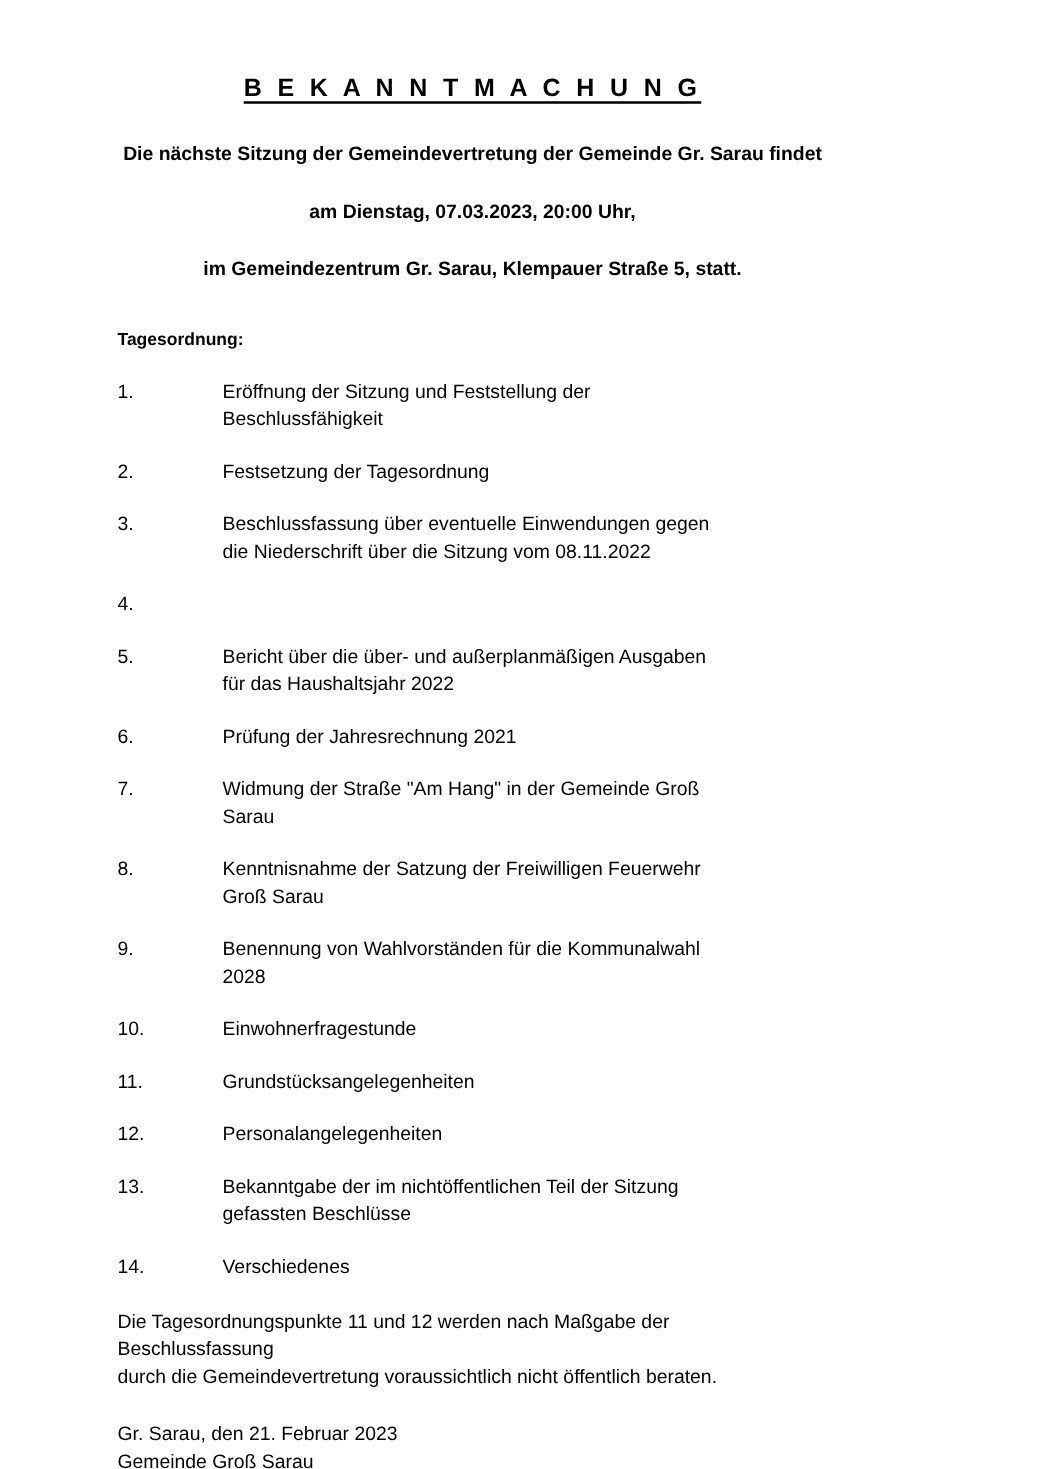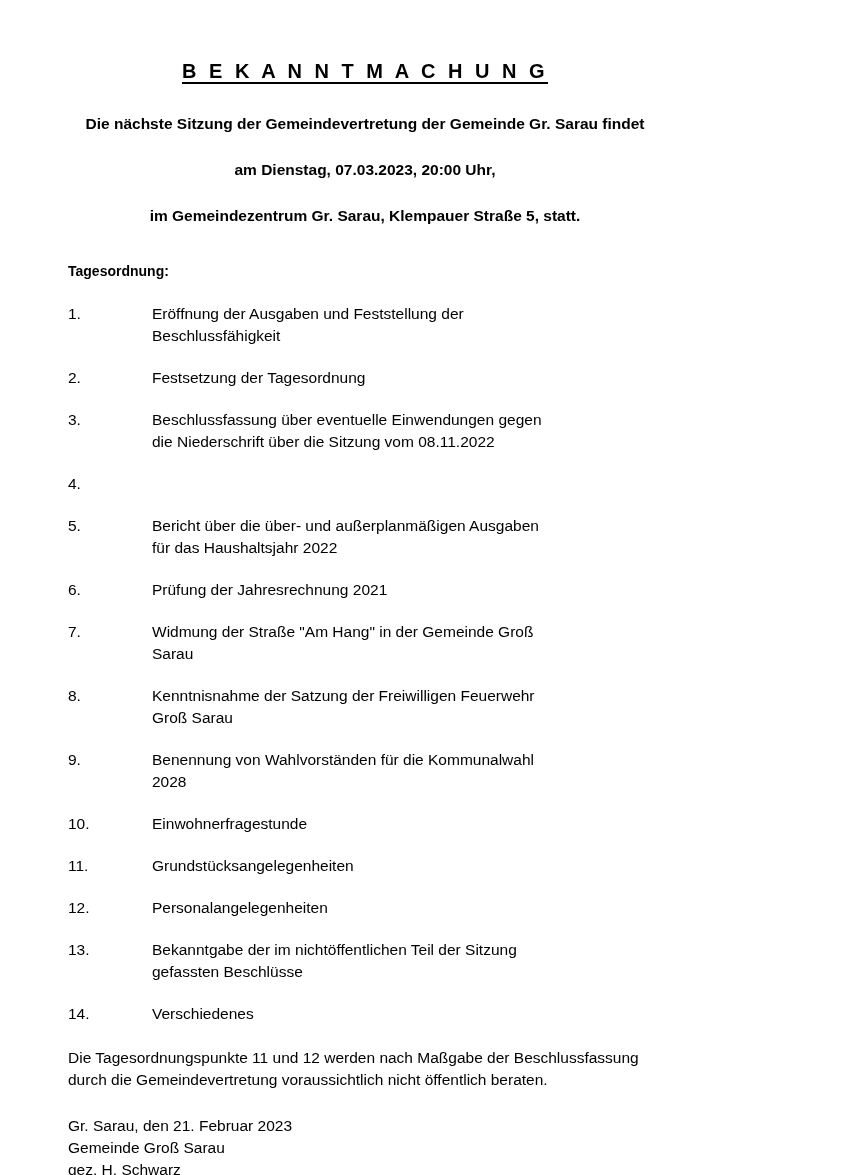--- a/index.html
+++ b/index.html
@@ -13,21 +13,21 @@
     font-family: "Liberation Sans", sans-serif;
     color: #000000;
     position: relative;
     overflow: hidden;
   }
   .page {
     position: relative;
     width: 736px;
     height: 1175px;
     box-sizing: border-box;
-    padding: 48px 74px 0 68px;
+    padding: 48px 74px 0 94px;
   }
   .doc-title {
     text-align: center;
     font-weight: bold;
     font-size: 20px;
     letter-spacing: 3.5px;
     text-decoration: underline;
     text-underline-offset: 4px;
     margin: 12px 0 0 0;
   }
@@ -91,21 +91,21 @@
   <div class="intro-line l1">Die nächste Sitzung der Gemeindevertretung der Gemeinde Gr. Sarau findet</div>
   <div class="intro-line l2 underlined">am Dienstag, 07.03.2023, 20:00 Uhr,</div>
   <div class="intro-line l3">im Gemeindezentrum Gr. Sarau, Klempauer Straße 5, statt.</div>
 
   <div class="agenda-heading">Tagesordnung:</div>
 
   <div class="agenda-list">
 
     <div class="agenda-item">
       <div class="agenda-num">1.</div>
-      <div class="agenda-text">Eröffnung der Ausgaben und Feststellung der
+      <div class="agenda-text">Eröffnung der Sitzung und Feststellung der
 Beschlussfähigkeit</div>
     </div>
 
     <div class="agenda-item">
       <div class="agenda-num">2.</div>
       <div class="agenda-text">Festsetzung der Tagesordnung</div>
     </div>
 
     <div class="agenda-item">
       <div class="agenda-num">3.</div>

